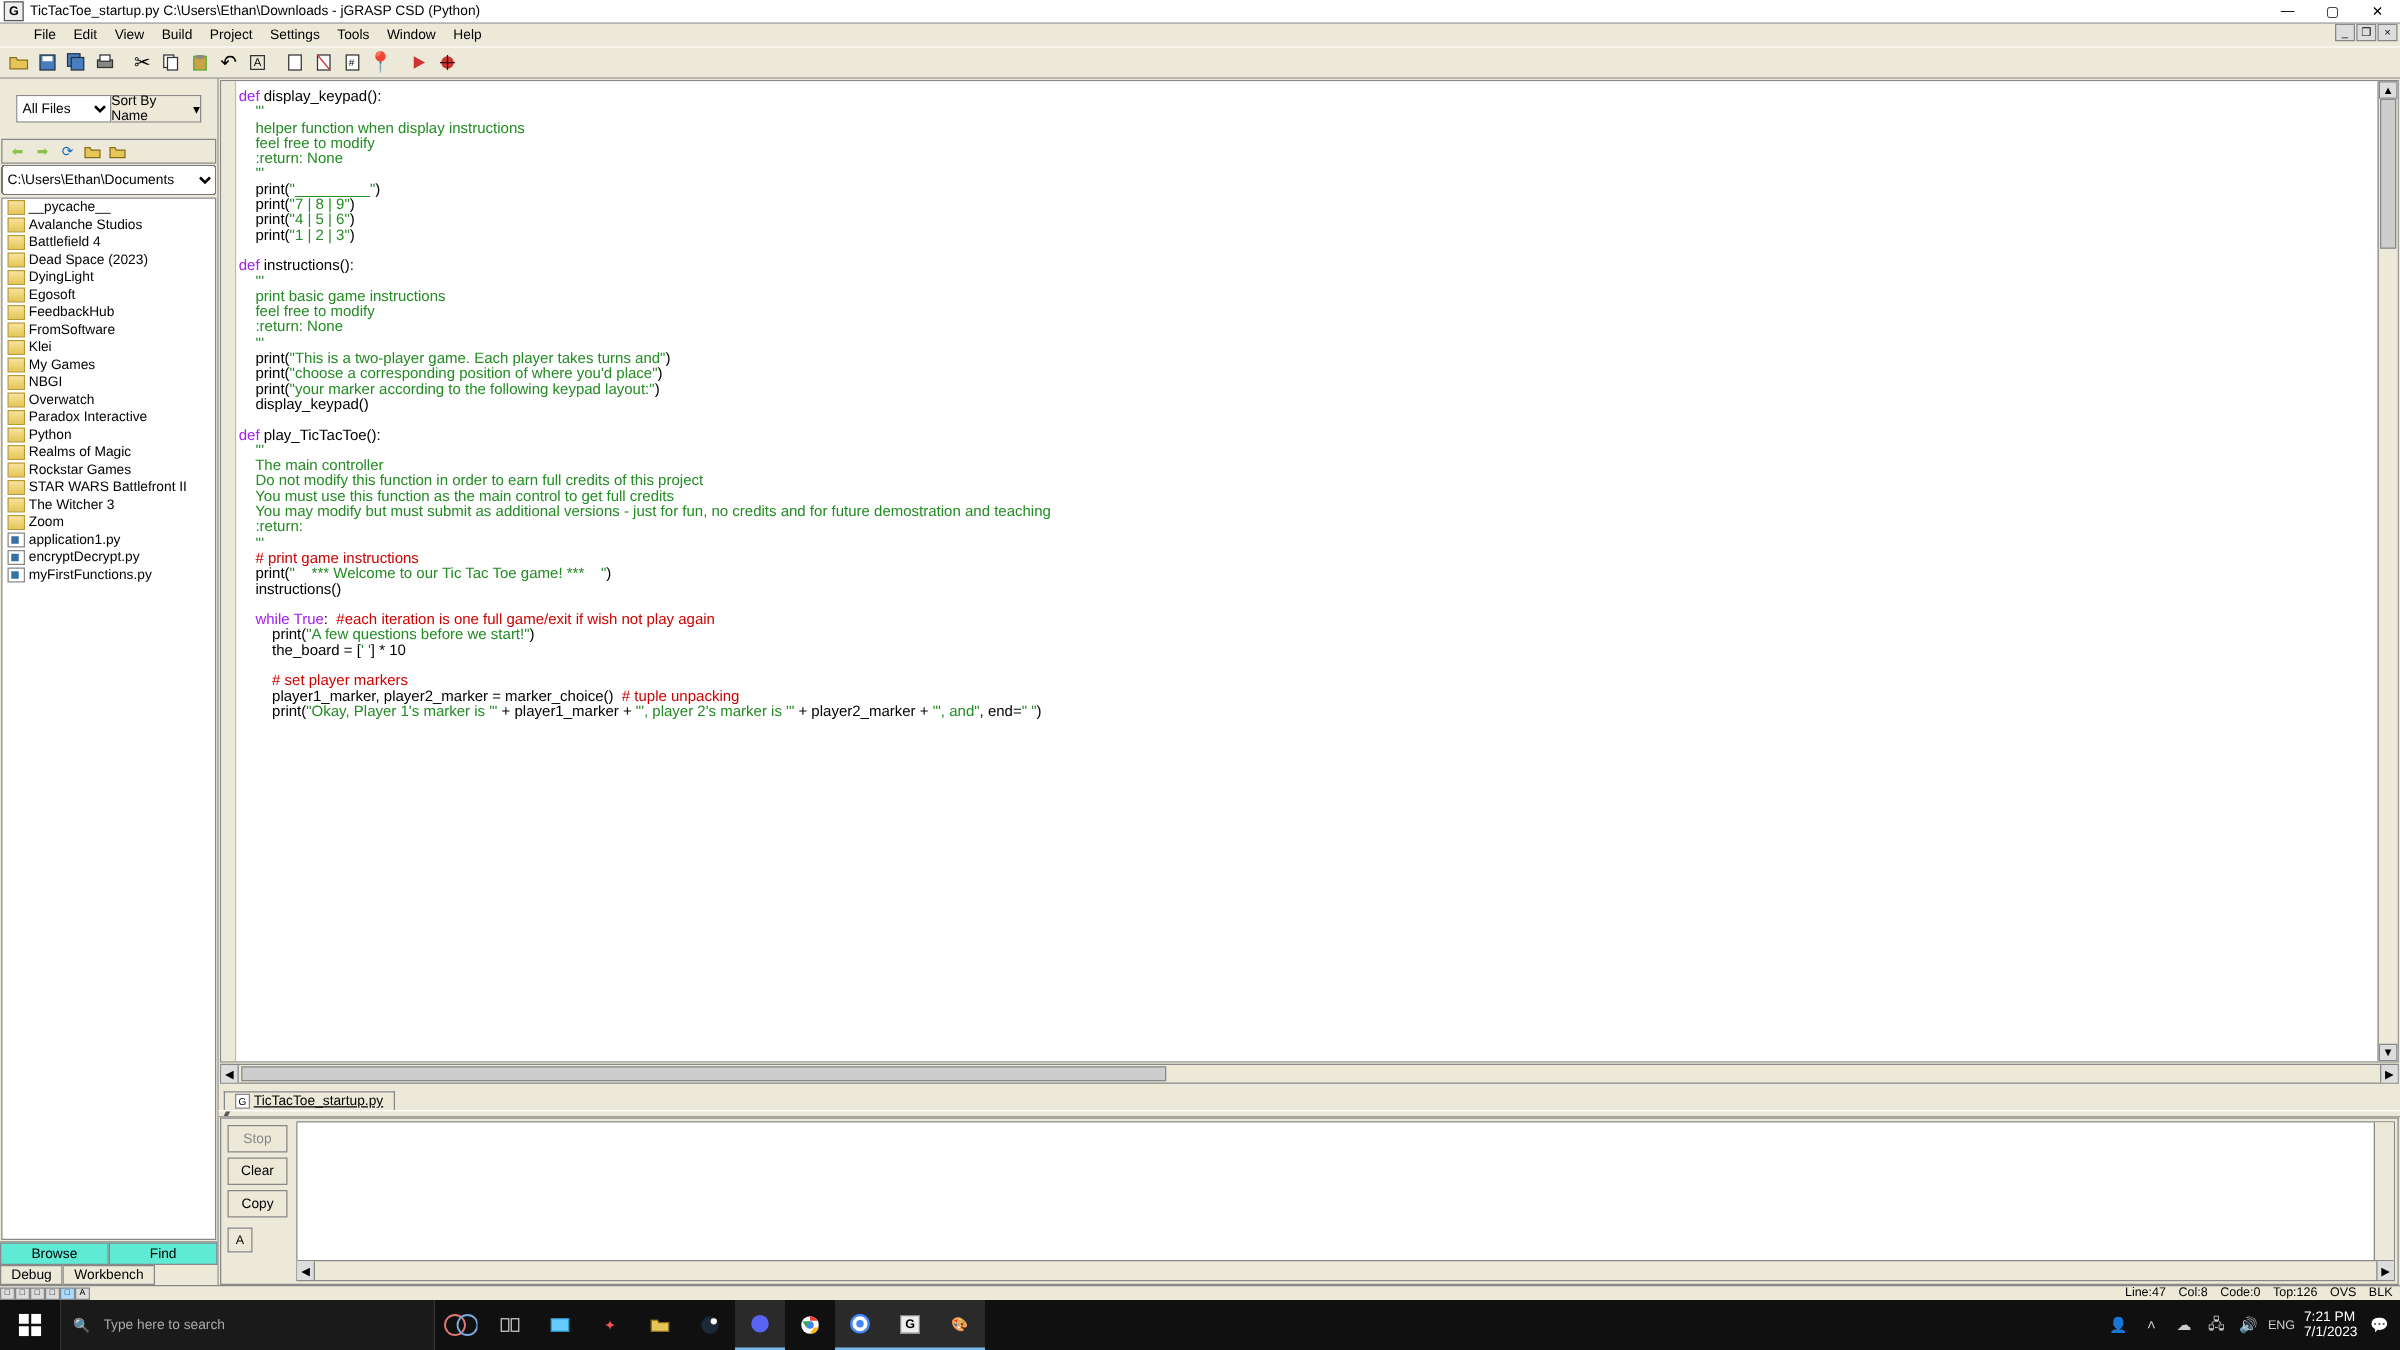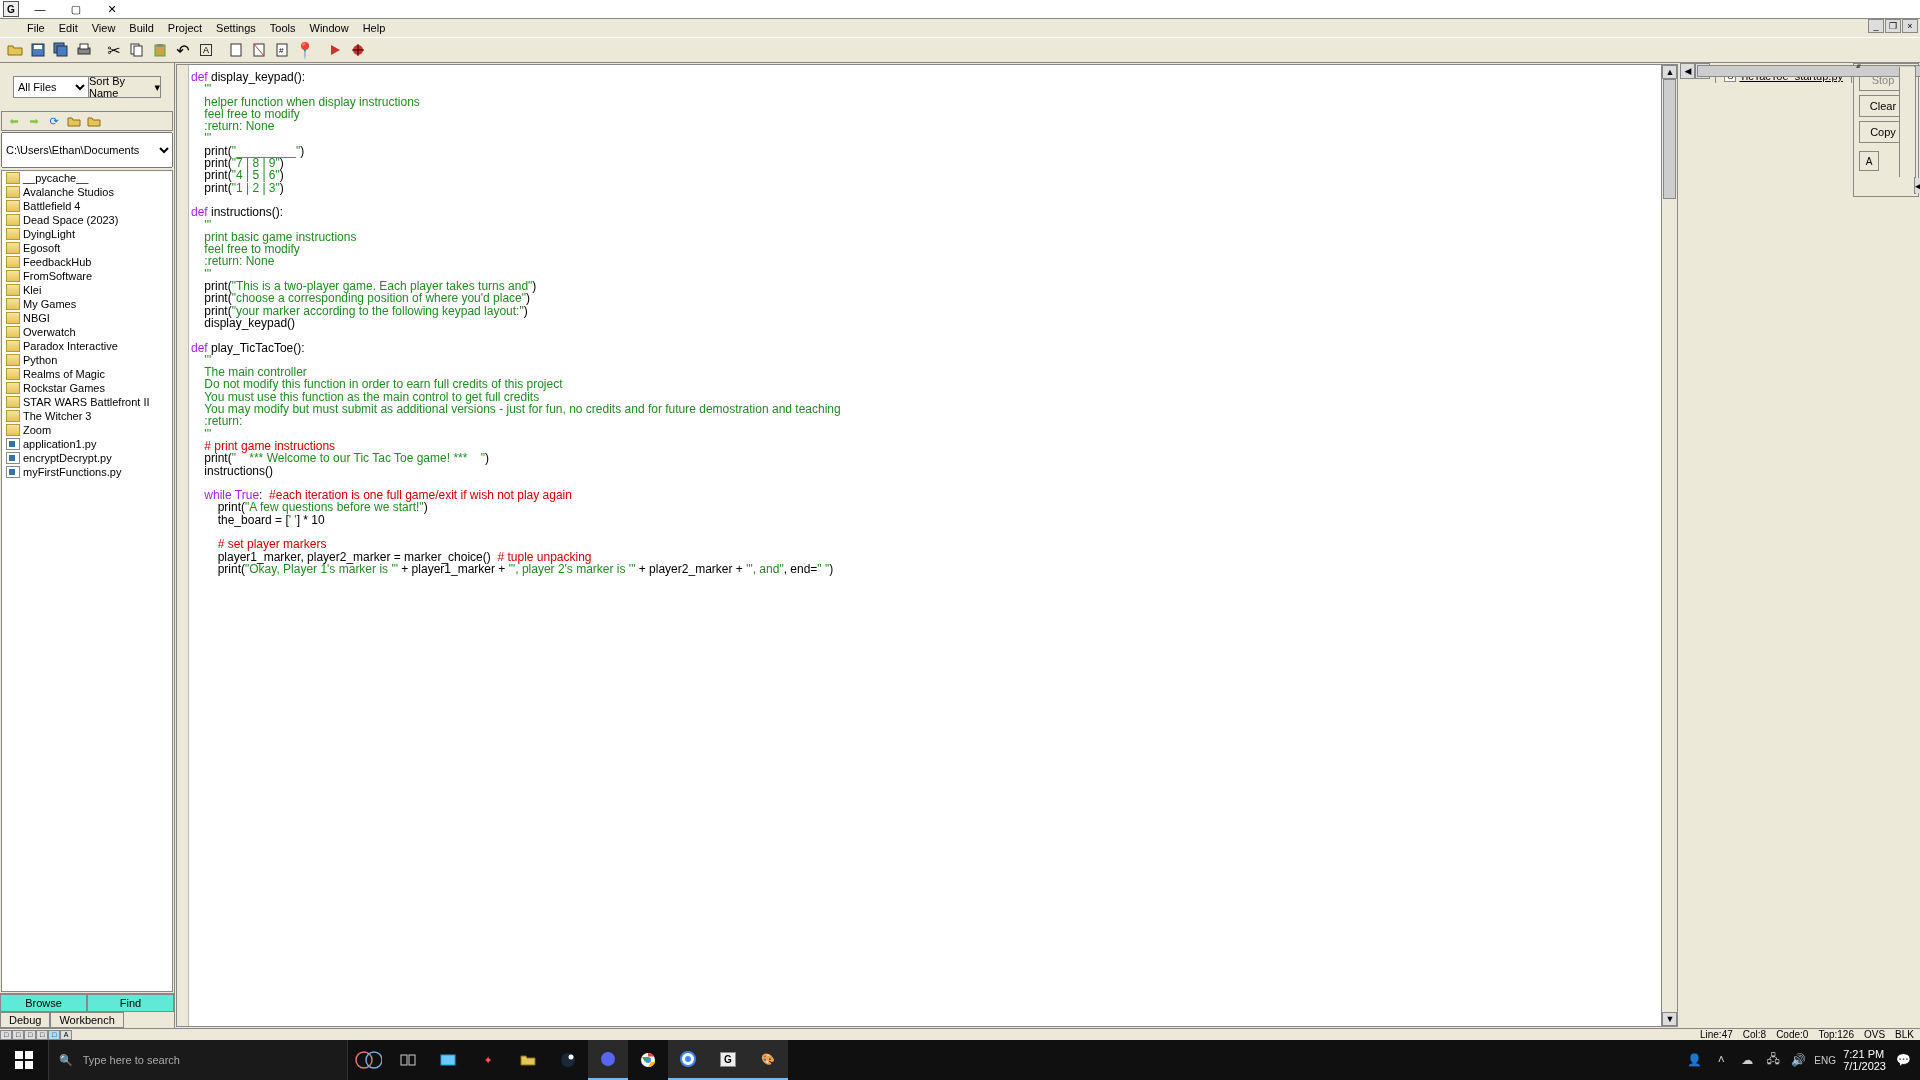--- a/index.html
+++ b/index.html
@@ -26,35 +26,35 @@
 
 .main { display: flex; height: calc(100% - 19px - 18px - 26px - 12px - 40px); }
 
 
 .left-panel { width: 175px; display: flex; flex-direction: column; border-right: 1px solid #888; background: #ece9d8; }
 .lp-top { height: 22px; display: flex; border: 1px solid #888; margin: 13px; }
 .lp-top select { flex: 1; font-size: 11px; border: none; background: #fff; }
 .lp-sort { width: 72px; border-left: 1px solid #888; display: flex; align-items: center; justify-content: center; font-size: 11px; background: #ece9d8; }
 .lp-navrow { height: 20px; display: flex; align-items: center; padding: 0 4px; gap: 4px; border: 1px solid #888; margin: 0 1px; }
 .lp-navrow .nav-ic { width: 16px; height: 16px; display: flex; align-items: center; justify-content: center; font-size: 11px; }
-.lp-path { height: 36px; display: flex; margin: 1px; }
+.lp-path { height: 24px; display: flex; margin: 1px; }
 .lp-path select { flex: 1; font-size: 11px; }
 .lp-tree { flex: 1; background: #fff; border: 1px solid #888; margin: 1px; overflow-y: auto; font-size: 11px; }
 .lp-tree .tree-item { display: flex; align-items: center; padding: 0 4px; height: 14px; white-space: nowrap; }
 .lp-tree .tree-item .fic { width: 14px; height: 12px; margin-right: 3px; display: inline-block; }
 .fic.folder { background: linear-gradient(#f7e39c,#e6c557); border: 1px solid #b89a2e; }
 .fic.pyfile { background: #fff; border: 1px solid #888; position: relative; }
 .fic.pyfile::after { content: ""; position: absolute; left: 2px; top: 2px; width: 6px; height: 6px; background: #3572A5; }
 .lp-bottom { display: flex; border-top: 1px solid #888; }
 .lp-bottom .lp-tab { flex: 1; text-align: center; font-size: 11px; padding: 2px 0; border: 1px solid #888; background: #5eead4; }
 .lp-bottom2 { display: flex; }
 .lp-bottom2 .lp-tab2 { padding: 1px 8px; font-size: 11px; border: 1px solid #888; background: #ece9d8; }
 
 
-.editor-area { flex: 1; display: flex; background: #ece9d8; }
+.editor-area { flex: 1; display: flex; flex-direction: column; background: #ece9d8; }
 .editor-wrap { flex: 1; display: flex; border: 1px solid #888; margin: 1px; position: relative; }
 .editor-gutter { width: 12px; background: #ece9d8; border-right: 1px solid #bbb; }
 .editor { flex: 1; background: #fff; font-family: "Courier New", monospace; font-size: 12px; line-height: 12.3px; white-space: pre; overflow: hidden; padding: 6px 2px 2px 2px; position: relative; }
 .editor-vscroll { width: 16px; background: #ece9d8; border-left: 1px solid #888; position: relative; }
 .editor-vscroll .thumb { position: absolute; left: 1px; right: 1px; top: 14px; height: 120px; background: #cdcdcd; border: 1px solid #888; }
 .editor-vscroll .arr { position: absolute; left: 0; right: 0; height: 14px; background: #ddd; border: 1px solid #888; font-size: 9px; display: flex; align-items: center; justify-content: center; }
 .editor-hscroll { height: 16px; background: #ece9d8; border: 1px solid #888; margin: 0 1px 1px 1px; display: flex; position: relative; }
 .editor-hscroll .arr { width: 14px; background: #ddd; border-right: 1px solid #888; font-size: 9px; display: flex; align-items: center; justify-content: center; }
 .editor-hscroll .arr:last-child { border-right: none; border-left: 1px solid #888; margin-left: auto; }
 .editor-hscroll .thumb { position: absolute; left: 16px; width: 740px; top: 1px; bottom: 1px; background: #cdcdcd; border: 1px solid #888; }
@@ -110,20 +110,21 @@
 
 
 .svg14 { width: 14px; height: 14px; }
 .svg16 { width: 16px; height: 16px; }
 </style>
 </head>
 <body>
 
 <div class="titlebar">
   <span class="app-icon">G</span>
+  <span class="title-text">TicTacToe_startup.py  C:\Users\Ethan\Downloads - jGRASP CSD (Python)</span>
   <div class="win-btns">
     <div class="win-btn">—</div>
     <div class="win-btn">▢</div>
     <div class="win-btn">✕</div>
   </div>
 </div>
 
 <div class="menubar">
 
   <span class="menu-item">File</span>

